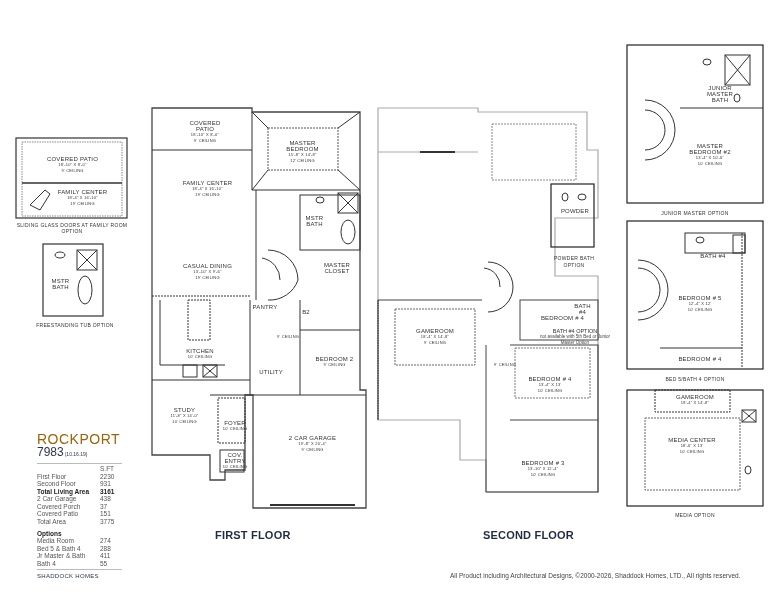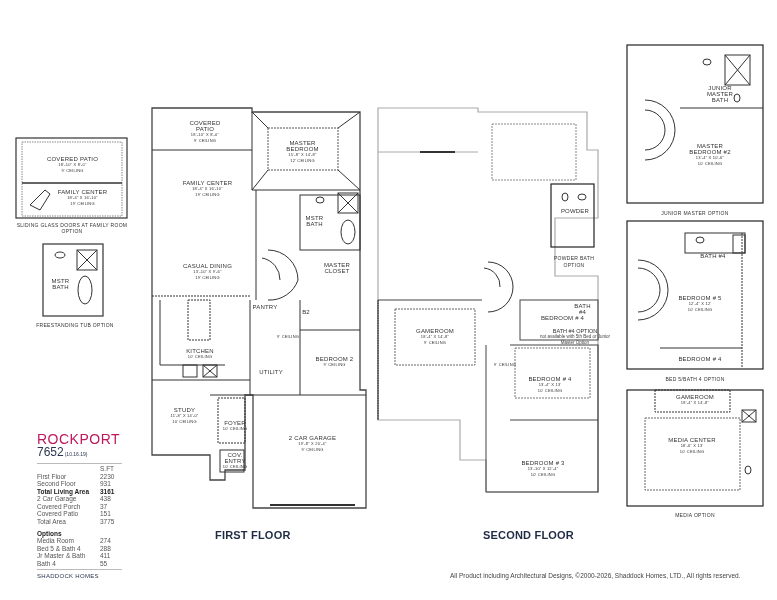--- a/index.html
+++ b/index.html
@@ -5,21 +5,21 @@
   html,body{margin:0;padding:0;background:#fff;}
   body{width:777px;height:600px;position:relative;overflow:hidden;font-family:"Liberation Sans",sans-serif;color:#222;}
   .abs{position:absolute;}
   .lbl{position:absolute;font-size:5px;text-align:center;line-height:6px;color:#333;text-transform:uppercase;letter-spacing:0.2px;}
   .lbl .t{font-size:6px;display:block;}
   .lbl .s{font-size:4px;display:block;}
   .cap{position:absolute;font-size:5px;color:#333;text-align:center;text-transform:uppercase;letter-spacing:0.3px;}
   .floor-title{position:absolute;font-size:11px;font-weight:bold;color:#1f2a44;letter-spacing:0.2px;}
   svg{position:absolute;left:0;top:0;}
   .info{position:absolute;left:37px;top:432px;width:85px;}
-  .info .name{font-size:14px;color:#be185d;letter-spacing:0.5px;line-height:14px;}
+  .info .name{font-size:14px;color:#a16207;letter-spacing:0.5px;line-height:14px;}
   .info .num{font-size:12px;color:#2b3550;line-height:13px;}
   .info .num small{font-size:5px;margin-left:1px;}
   .info .hr{border-top:1px solid #bbb;margin:2px 0 1px;}
   .info table{border-collapse:collapse;width:100%;font-size:6.5px;color:#555;}
   .info td{padding:0;line-height:7.5px;}
   .info td.v{text-align:left;width:22px;}
   .info tr.bold td{font-weight:bold;color:#222;}
   .info .opt{font-weight:bold;color:#222;font-size:6.5px;margin-top:5px;}
   .info .brand{font-size:6px;color:#2b3550;margin-top:3px;letter-spacing:0.3px;}
   .copyright{position:absolute;left:450px;top:572px;font-size:6.5px;color:#444;}
@@ -278,21 +278,21 @@
 </div>
 <div class="lbl" style="left:518px;top:460px;width:50px;">
   <span class="t">BEDROOM # 3</span>
   <span class="s">13'-10" X 12'-4"</span>
   <span class="s">10' CEILING</span>
 </div>
 <div class="floor-title" style="left:483px;top:529px;">SECOND FLOOR</div>
 
 <div class="info">
   <div class="name">ROCKPORT</div>
-  <div class="num"><span>7652</span><small>(10.16.19)</small></div>
+  <div class="num"><span>7983</span><small>(10.16.19)</small></div>
   <div class="hr"></div>
   <table>
     <tbody>
         <tr>
           <td></td>
           <td class="v">S.FT</td>
         </tr>
     <tr>
           <td>First Floor</td>
           <td class="v">2230</td>

